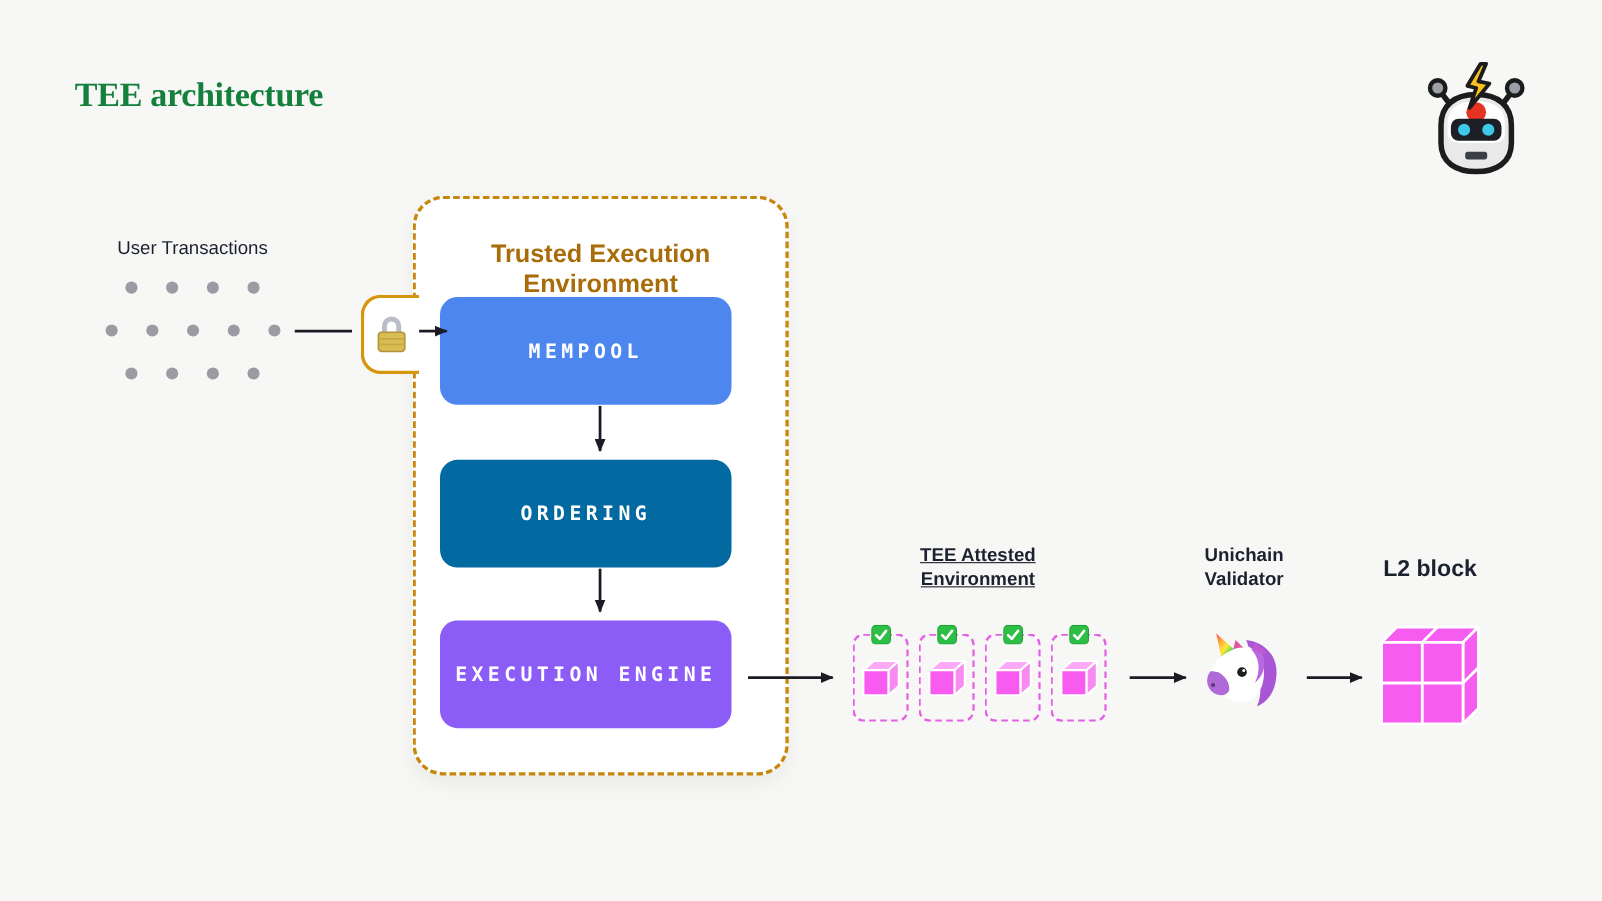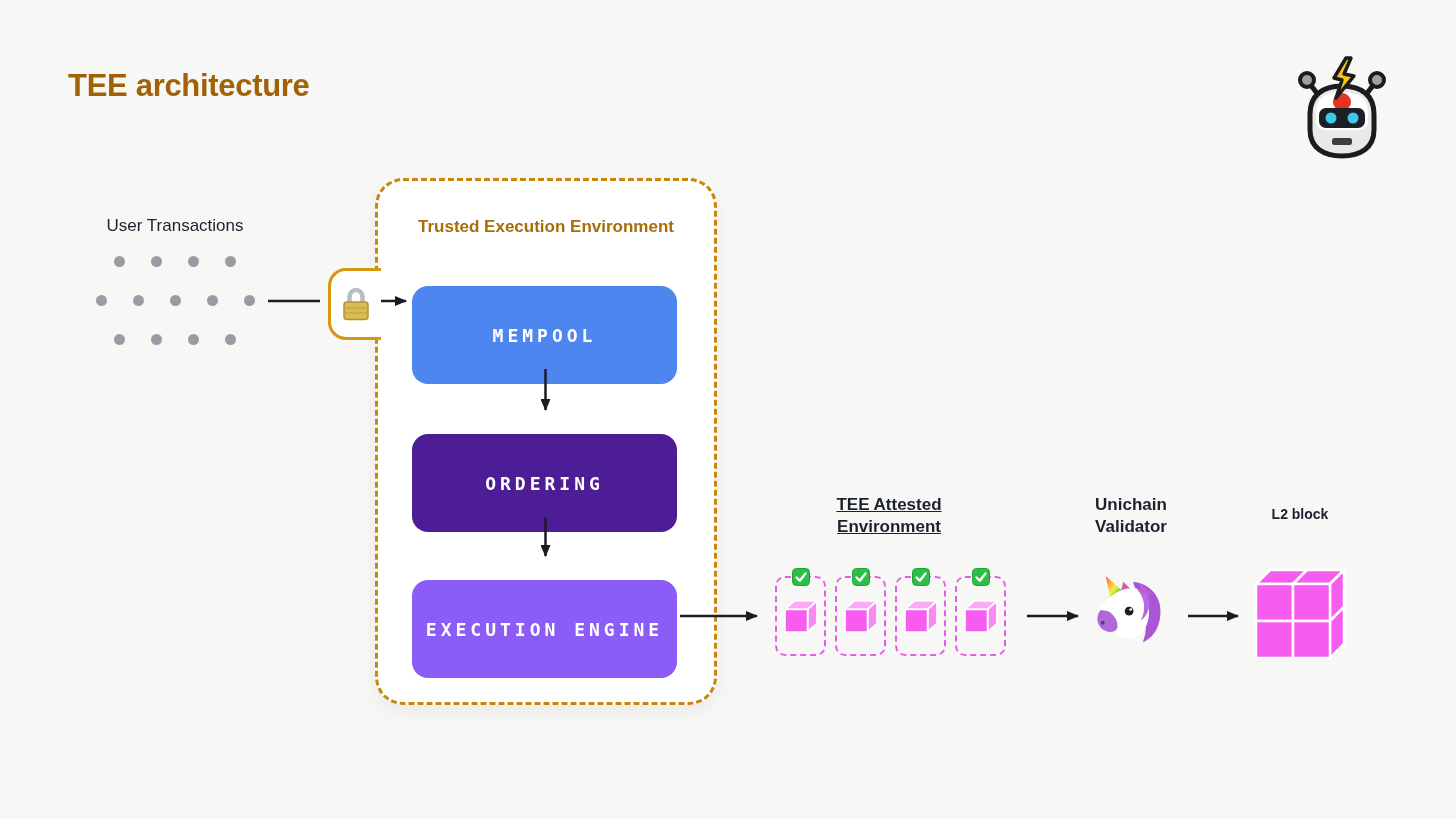--- a/index.html
+++ b/index.html
@@ -5,21 +5,21 @@
   * { box-sizing: content-box; }
   html,body { margin:0; padding:0; background:#f7f7f5; }
   .canvas {
     position:relative; width:1456px; height:819px;
     background:#f7f7f5; overflow:hidden;
     font-family:"Liberation Sans", sans-serif;
     color:#1c2130;
   }
   .page-title {
     position:absolute; left:68px; top:68px;
-    font-size:31px; font-weight:700; color:#a16207; letter-spacing:-0.3px;
+    font-size:31px; font-weight:700; color:#15803d; letter-spacing:-0.3px;font-family:Liberation Serif, serif;
   }
   .logo { position:absolute; left:1294px; top:52px; }
 
   
   .ut-label {
     position:absolute; left:75px; top:216px; width:200px;
     text-align:center; font-weight:400; font-size:17px;
   }
   .dots { position:absolute; left:84px; top:256px; width:182px;
           display:flex; flex-direction:column; gap:28px; }
@@ -27,30 +27,30 @@
   .dot { width:11px; height:11px; border-radius:50%; background:#9b9ba3; }
 
   
   .tee {
     position:absolute; left:375px; top:178px; width:336px; height:521px;
     border:3px dashed #c8860b; border-radius:28px; background:#ffffff;
     box-shadow:0 8px 18px rgba(0,0,0,0.05);
   }
   .tee-title {
     position:absolute; left:375px; top:217px; width:342px;
-    text-align:center; font-weight:700; font-size:17px; color:#a86c09;
+    text-align:center; font-weight:700; font-size:23px; color:#a86c09;
   }
   .node {
-    position:absolute; left:412px; width:265px; height:98px; border-radius:16px;
+    position:absolute; left:400px; width:265px; height:98px; border-radius:16px;
     display:flex; align-items:center; justify-content:center;
     color:#ffffff; font-family:"DejaVu Sans Mono", monospace;
-    font-weight:700; font-size:18px; letter-spacing:4px;margin-top:16px;
+    font-weight:700; font-size:18px; letter-spacing:4px;
   }
   .node.mempool   { top:270px; background:#4c86ee; }
-  .node.ordering  { top:418px; background:#4c1d95; }
+  .node.ordering  { top:418px; background:#0369a1; }
   .node.execution { top:564px; background:#8b5cf6; }
 
   
   .notch {
     position:absolute; left:328px; top:268px; width:50px; height:66px;
     background:#ffffff; border:3px solid #d6960f; border-right:none;
     border-radius:18px 0 0 18px;
     display:flex; align-items:center; justify-content:center;
   }
 
@@ -68,21 +68,21 @@
   .fb-check { position:absolute; top:-10px; left:50%; transform:translateX(-50%); line-height:0; }
 
   
   .uv-label {
     position:absolute; left:1061px; top:494px; width:140px;
     text-align:center; font-weight:700; font-size:17px; line-height:22px;
   }
   .unicorn { position:absolute; left:1094px; top:574px; }
   .l2-label {
     position:absolute; left:1244px; top:506px; width:112px;
-    text-align:center; font-weight:700; font-size:14px;
+    text-align:center; font-weight:700; font-size:21px;
   }
   .l2-cube { position:absolute; left:1254px; top:566px; }
 
   .arrows { position:absolute; left:0; top:0; pointer-events:none; }
   .arrows line { stroke:#1b1b26; stroke-width:2.5; }
 </style>
 </head>
 <body>
 
 <div class="canvas">

